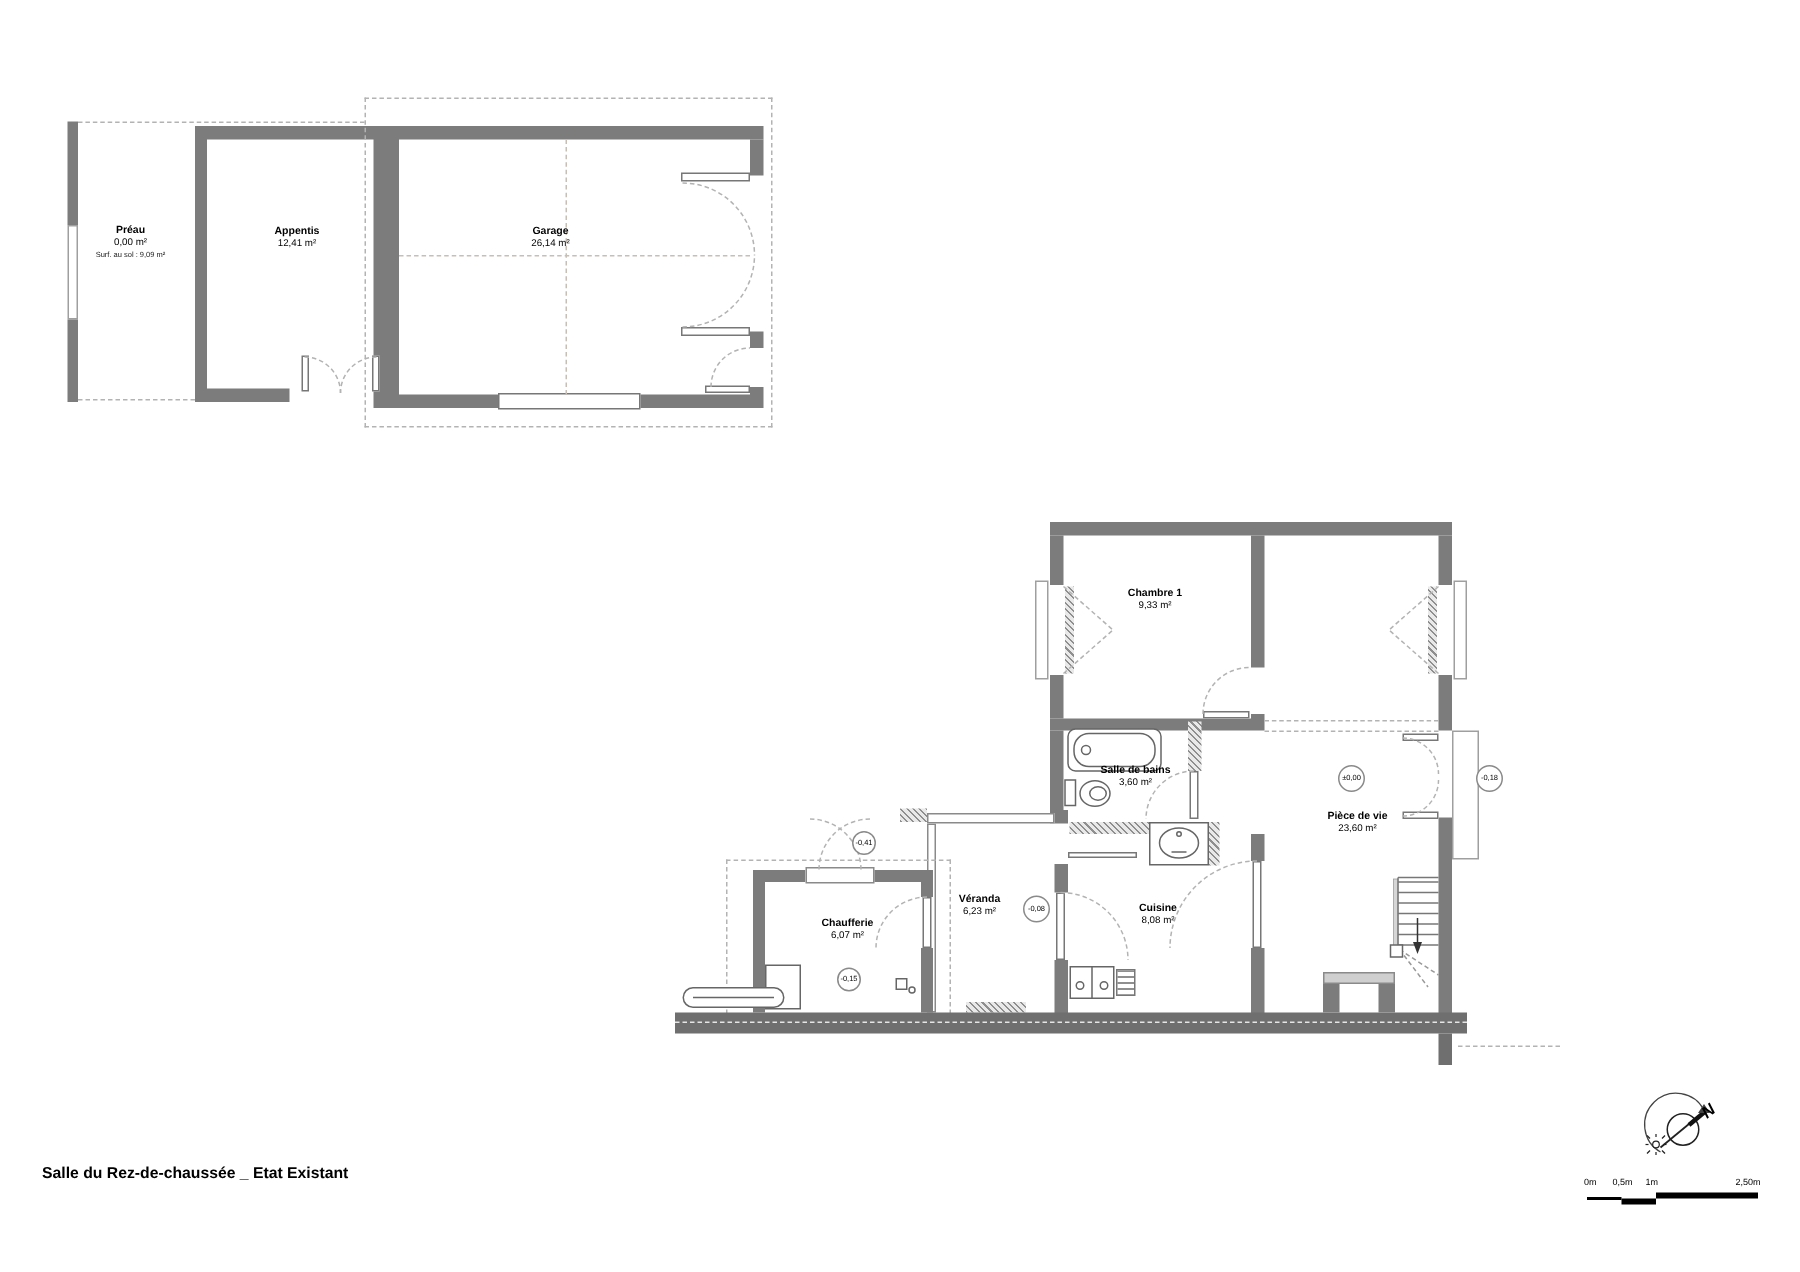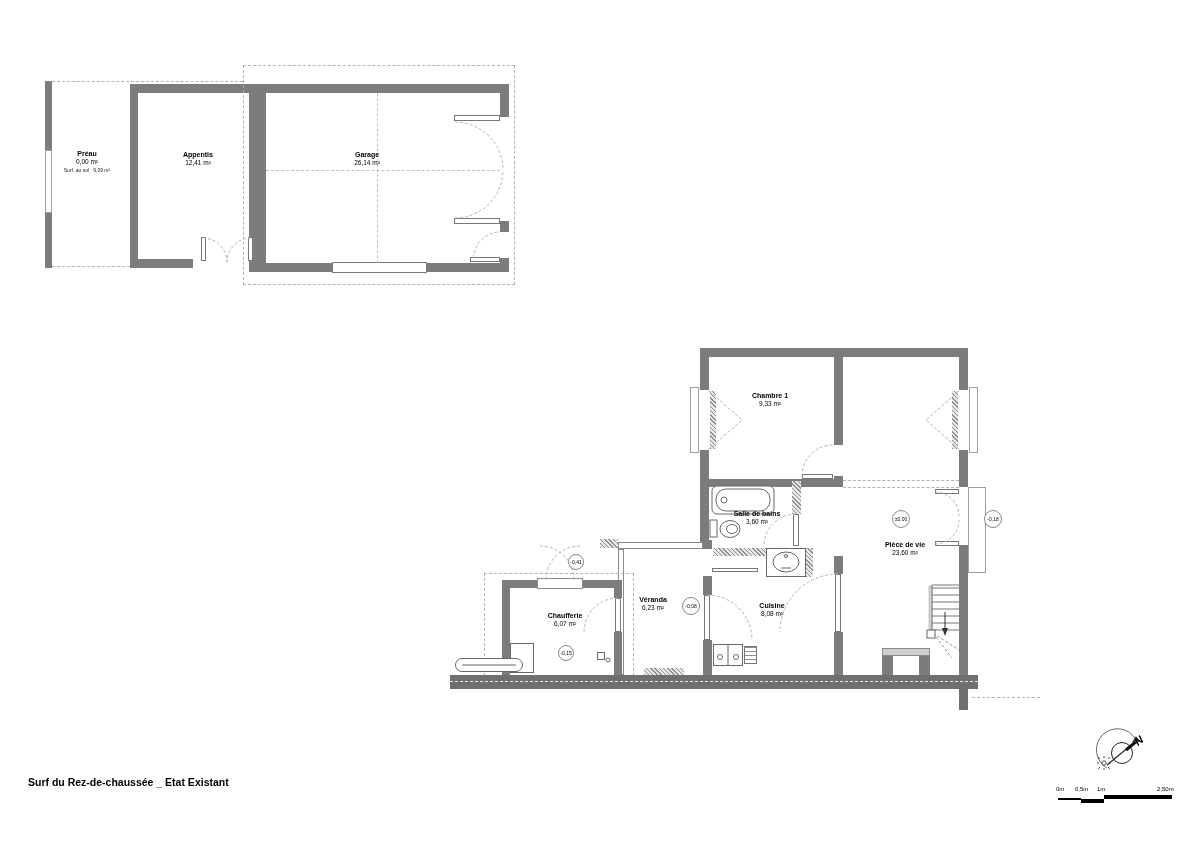--- a/index.html
+++ b/index.html
@@ -262,21 +262,21 @@
   <div class="lvl" style="left:682px;top:597px">
     <span>-0,08</span>
   </div>
   <div class="lvl sm" style="left:558px;top:645px">
     <span>-0,15</span>
   </div>
   <div class="lvl sm" style="left:568px;top:554px">
     <span>-0,41</span>
   </div>
 
-  <div id="title">Surf du Rez-de-chaussée _ Etat Existant</div>
+  <div id="title">Salle du Rez-de-chaussée _ Etat Existant</div>
 
   <div class="sb-lbl" style="left:1056px;top:786px">0m</div>
   <div class="sb-lbl" style="left:1075px;top:786px">0,5m</div>
   <div class="sb-lbl" style="left:1097px;top:786px">1m</div>
   <div class="sb-lbl" style="left:1157px;top:786px">2,50m</div>
   <div class="sb-seg" style="left:1058px;top:798px;width:23px;height:2px"></div>
   <div class="sb-seg" style="left:1081px;top:799px;width:23px;height:4px"></div>
   <div class="sb-seg" style="left:1104px;top:795px;width:68px;height:4px"></div>
 
 </div>

